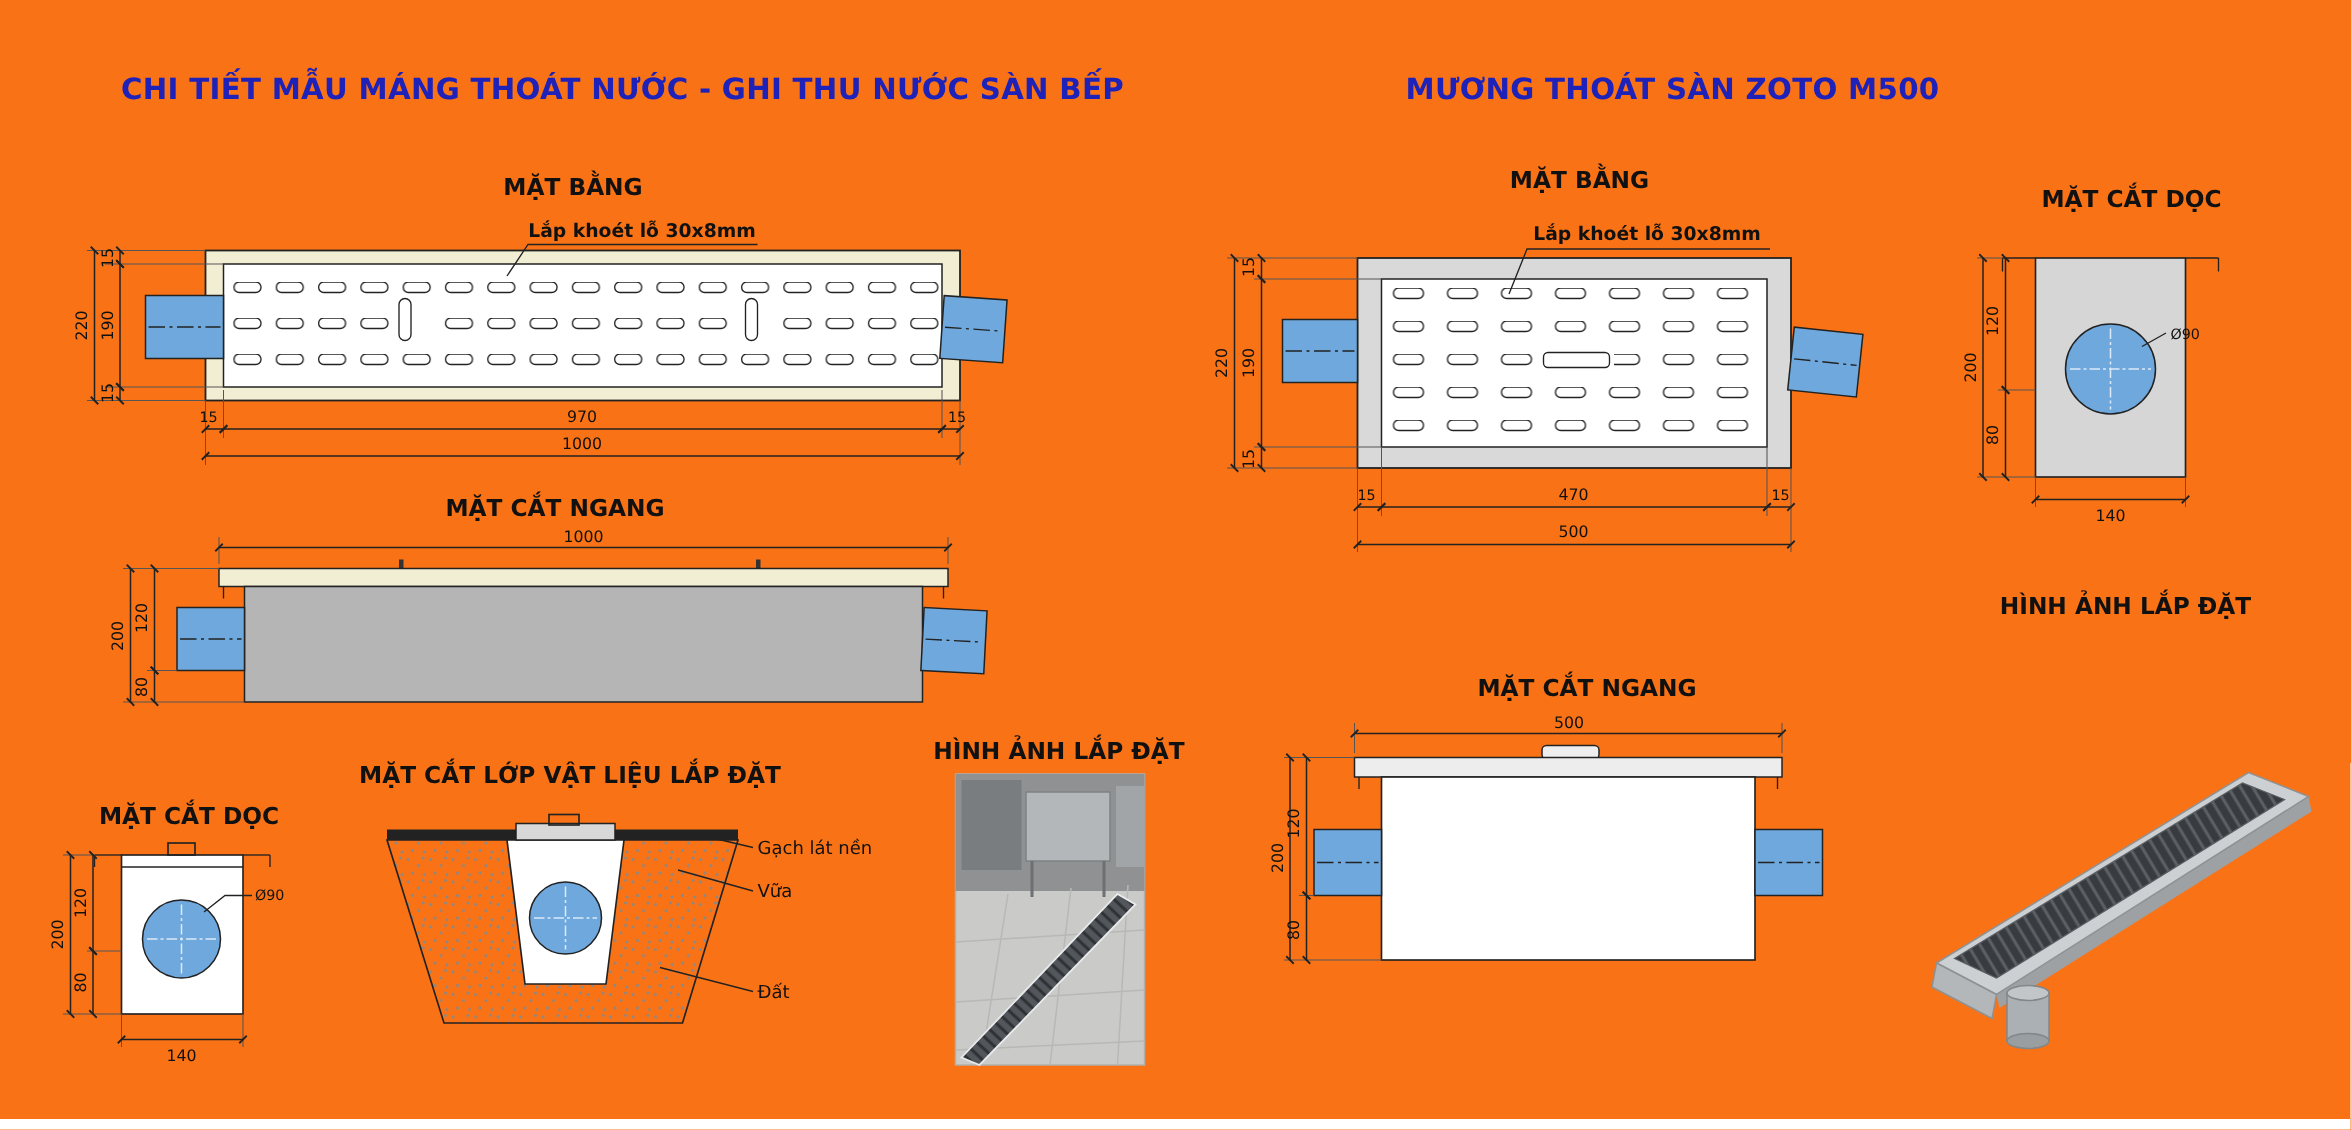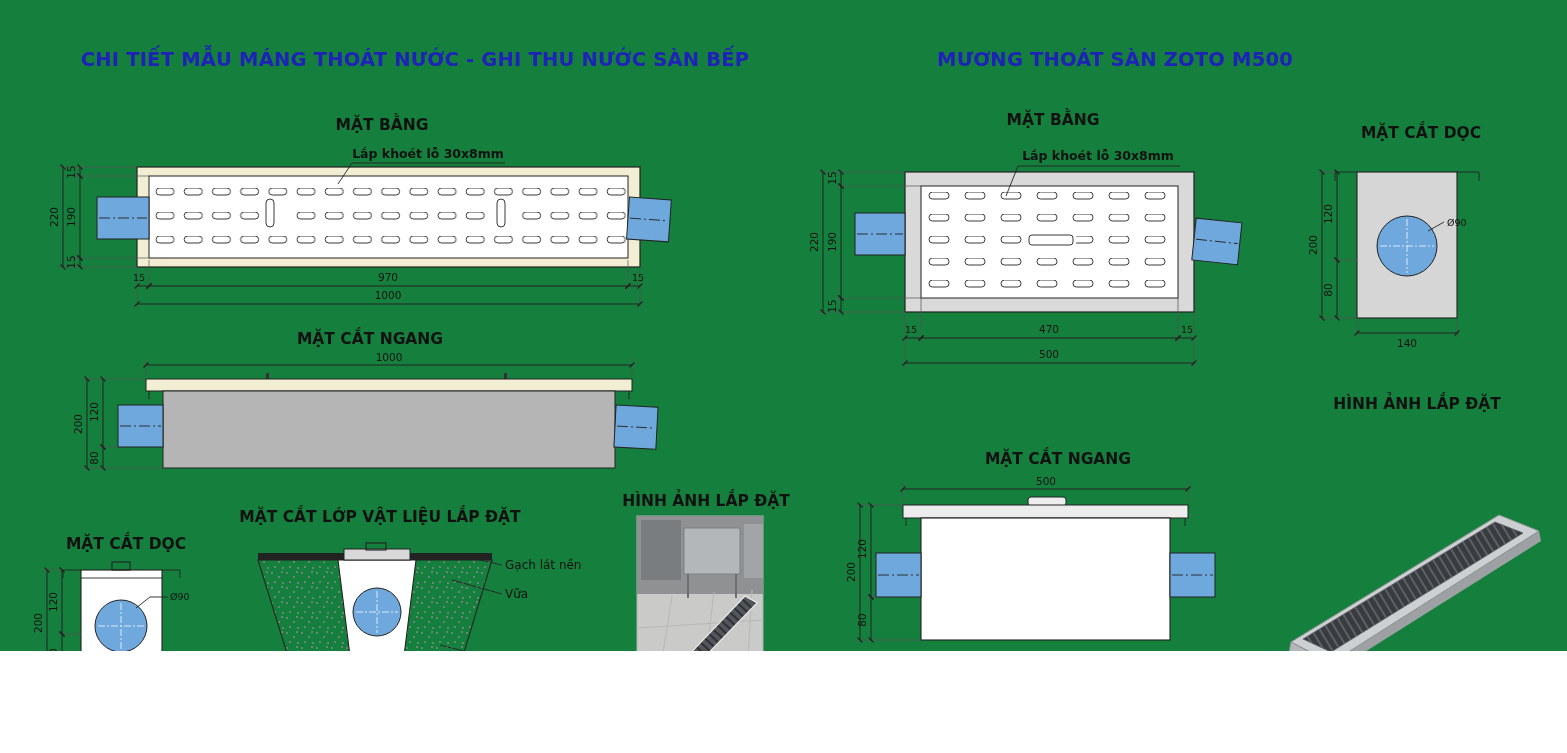--- a/index.html
+++ b/index.html
@@ -1,16 +1,16 @@
 <!DOCTYPE html>
 <html><head>
 <meta charset="utf-8">
 <style>
   html,body{margin:0;padding:0;background:#ffffff;}
-  .canvas{position:relative;width:1567px;height:651px;background:#15803d;overflow:hidden;
+  .canvas{position:relative;width:1567px;height:746px;background:#f97316;overflow:hidden;
           font-family:"DejaVu Sans",sans-serif;}
   svg{position:absolute;left:0;top:0;}
   text{font-family:"DejaVu Sans",sans-serif;fill:#111;}
   .title{font-size:19.5px;font-weight:bold;fill:#1e22b8;letter-spacing:.2px;}
   .seclbl{font-size:15.5px;font-weight:bold;}
   .note{font-size:12.5px;font-weight:bold;}
   .callout{font-size:12px;}
   .dimtxt{font-size:10.5px;}
   .dimsm{font-size:9.5px;}
   .dim{stroke:#222;stroke-width:1;}

